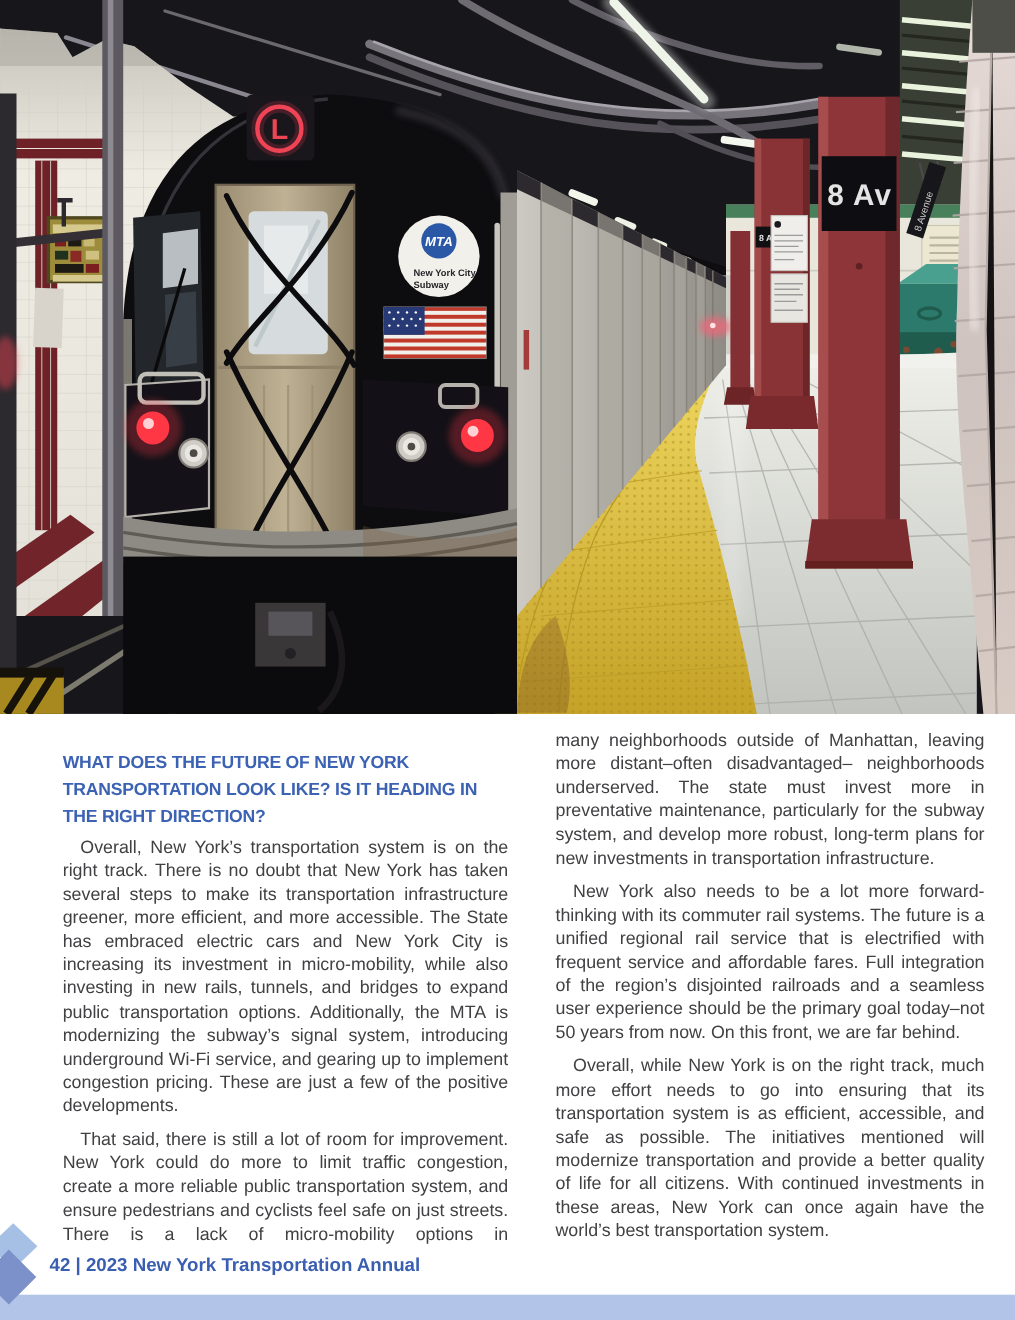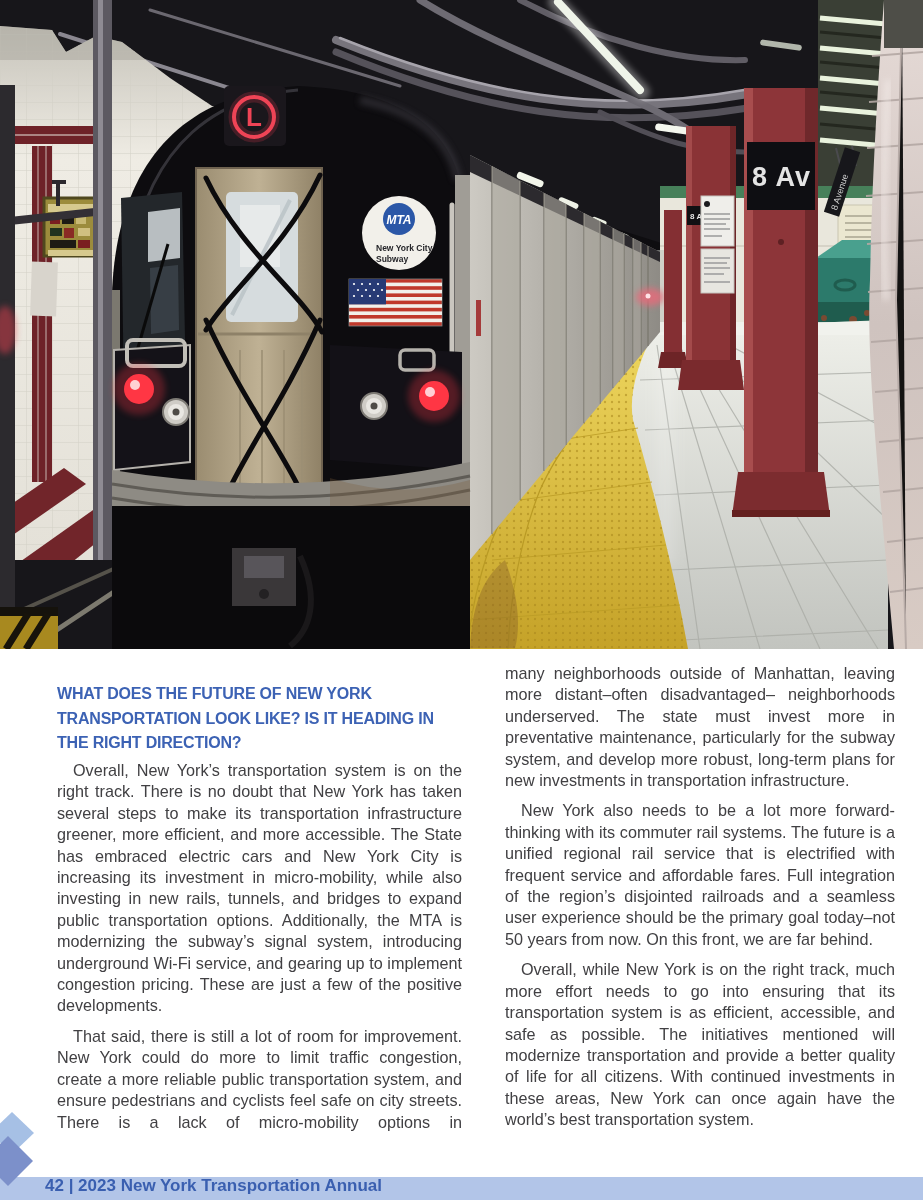--- a/index.html
+++ b/index.html
@@ -9,21 +9,21 @@
   .photo svg{display:block;}
   .headline{position:absolute;left:57px;top:671px;width:412px;
             font-size:16px;line-height:24.8px;font-weight:bold;color:#3c62b4;
             letter-spacing:-0.2px;}
   .col{position:absolute;color:#414043;font-size:16.2px;line-height:21.4px;text-align:justify;}
   .col p{margin:0 0 9px 0;text-indent:16px;}
   .col p.noindent{text-indent:0;}
   .col p.cont{text-align-last:justify;}
   .col-left{left:57px;top:760px;width:405px;}
   .col-right{left:477px;top:663px;width:390px;margin-left:28px;}
-  .footer-text{position:absolute;left:45px;top:1176px;font-size:17px;font-weight:bold;color:#3a5fb0;}
+  .footer-text{position:absolute;left:45px;top:1140px;font-size:17px;font-weight:bold;color:#3a5fb0;}
   .bottom-bar{position:absolute;left:0;top:1177px;width:923px;height:23px;background:#b2c5e8;}
   .corner{position:absolute;left:0;top:1100px;width:70px;height:100px;}
 </style>
 </head>
 <body>
 
 <div class="page">
 
   <figure class="photo">
   <svg viewBox="0 0 923 649" width="923" height="649" preserveAspectRatio="none">
@@ -382,21 +382,21 @@
       <path d="M888 80 C884 160 882 240 886 300" stroke="#f6efec" stroke-width="7" opacity="0.55" filter="url(#soft)" fill="none"></path>
     </g>
   </svg>
   </figure>
 
   <section>
     <h1 class="headline">WHAT DOES THE FUTURE OF NEW YORK TRANSPORTATION LOOK LIKE? IS IT HEADING IN THE RIGHT DIRECTION?</h1>
 
     <div class="col col-left">
       <p>Overall, New York’s transportation system is on the right track. There is no doubt that New York has taken several steps to make its transportation infrastructure greener, more efficient, and more accessible. The State has embraced electric cars and New York City is increasing its investment in micro-mobility, while also investing in new rails, tunnels, and bridges to expand public transportation options. Additionally, the MTA is modernizing the subway’s signal system, introducing underground Wi-Fi service, and gearing up to implement congestion pricing. These are just a few of the positive developments.</p>
-      <p class="cont">That said, there is still a lot of room for improvement. New York could do more to limit traffic congestion, create a more reliable public transportation system, and ensure pedestrians and cyclists feel safe on city streets. There is a lack of micro-mobility options in</p>
+      <p class="cont">That said, there is still a lot of room for improvement. New York could do more to limit traffic congestion, create a more reliable public transportation system, and ensure pedestrians and cyclists feel safe on just streets. There is a lack of micro-mobility options in</p>
     </div>
 
     <div class="col col-right">
       <p class="noindent">many neighborhoods outside of Manhattan, leaving more distant–often disadvantaged– neighborhoods underserved. The state must invest more in preventative maintenance, particularly for the subway system, and develop more robust, long-term plans for new investments in transportation infrastructure.</p>
       <p>New York also needs to be a lot more forward-thinking with its commuter rail systems. The future is a unified regional rail service that is electrified with frequent service and affordable fares. Full integration of the region’s disjointed railroads and a seamless user experience should be the primary goal today–not 50 years from now. On this front, we are far behind.</p>
       <p>Overall, while New York is on the right track, much more effort needs to go into ensuring that its transportation system is as efficient, accessible, and safe as possible. The initiatives mentioned will modernize transportation and provide a better quality of life for all citizens. With continued investments in these areas, New York can once again have the world’s best transportation system.</p>
     </div>
   </section>
 
   <div class="bottom-bar"></div>

